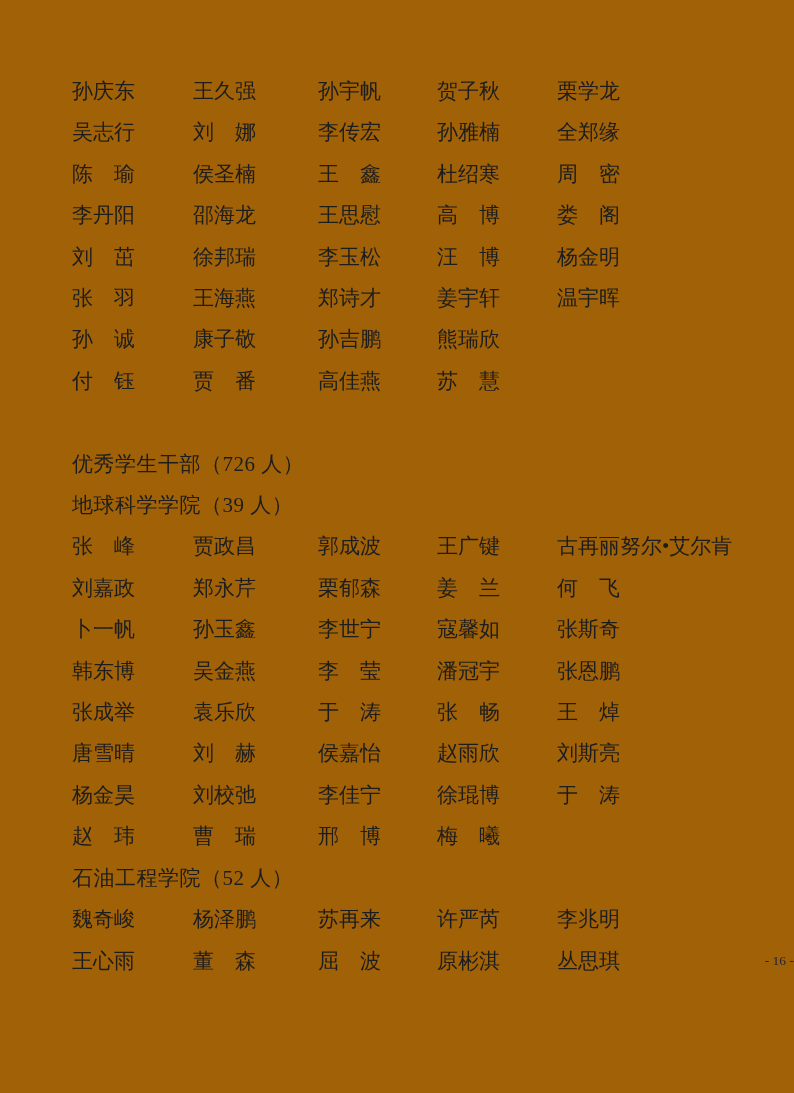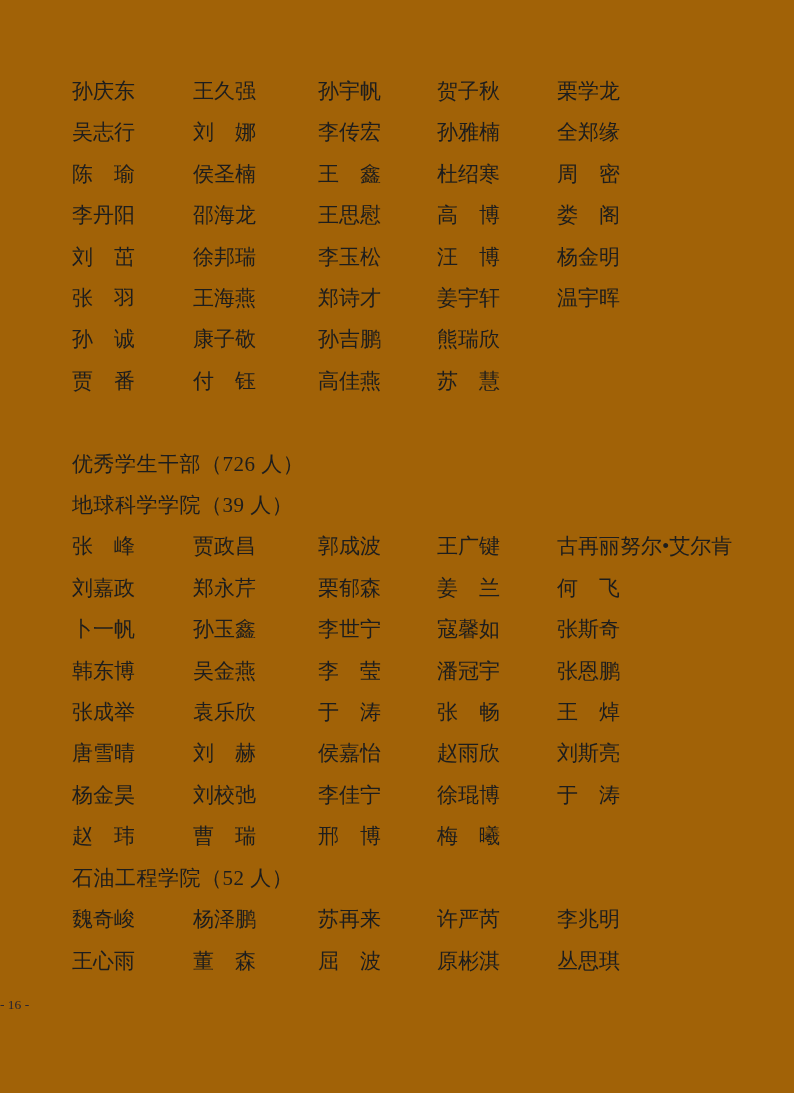--- a/index.html
+++ b/index.html
@@ -30,23 +30,23 @@
     display: grid;
     grid-template-columns: 121px 125px 119px 120px auto;
   }
   .name-row .cell {
     white-space: pre;
     overflow: visible;
   }
   .spacer { height: 41.4px; }
   .footer {
     position: absolute;
-    top: 997px; left: 0;
+    top: 953px; left: 0;
     width: 100%;
-    text-align: left;
+    text-align: right;
     font-size: 13.5px;
     color: #232335;
   }
 </style>
 </head>
 <body>
 
 <div class="page">
   <div class="content" id="doc-content">
       <div class="name-row">
@@ -91,22 +91,22 @@
         <span class="cell">姜宇轩</span>
         <span class="cell">温宇晖</span>
       </div>
       <div class="name-row">
         <span class="cell">孙　诚</span>
         <span class="cell">康子敬</span>
         <span class="cell">孙吉鹏</span>
         <span class="cell">熊瑞欣</span>
       </div>
       <div class="name-row">
+        <span class="cell">付　钰</span>
         <span class="cell">贾　番</span>
-        <span class="cell">付　钰</span>
         <span class="cell">高佳燕</span>
         <span class="cell">苏　慧</span>
       </div>
       <div class="spacer"></div>
       <div class="heading">优秀学生干部（726 人）</div>
       <div class="heading">地球科学学院（39 人）</div>
       <div class="name-row">
         <span class="cell">张　峰</span>
         <span class="cell">贾政昌</span>
         <span class="cell">郭成波</span>

